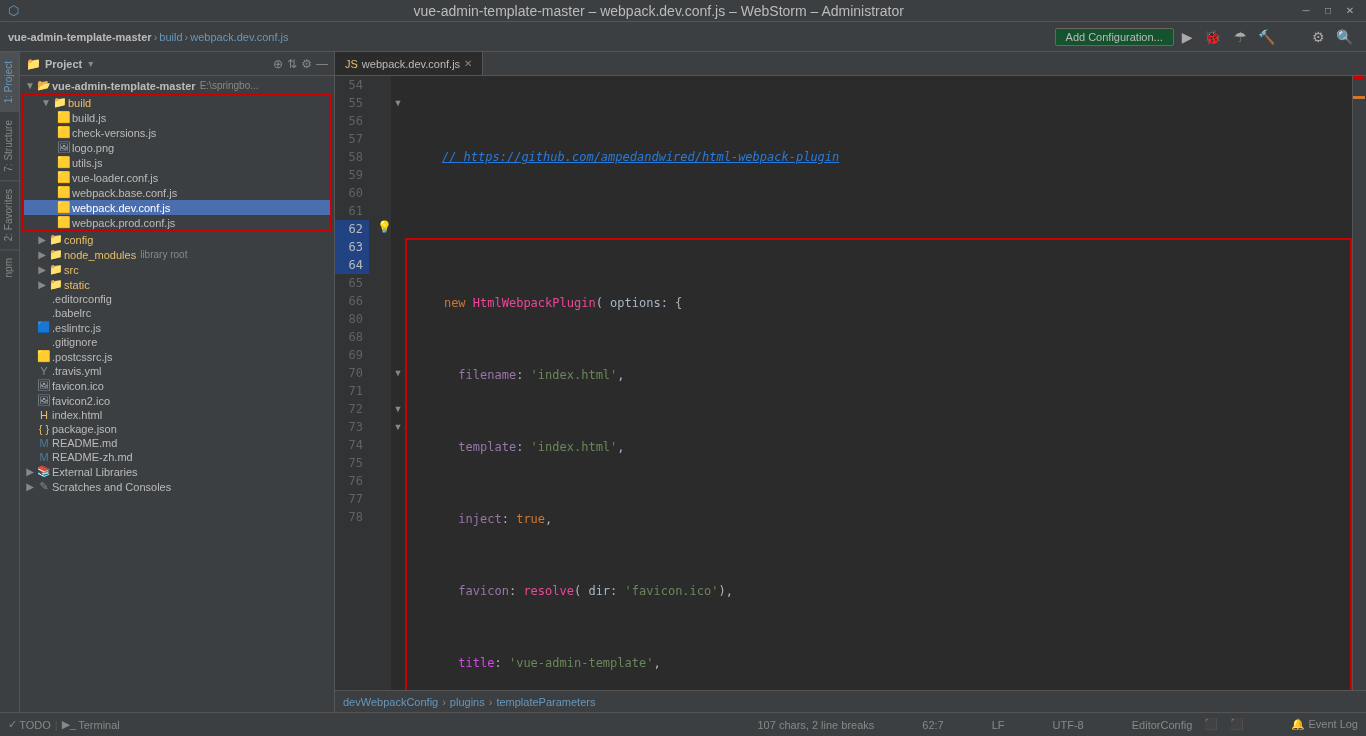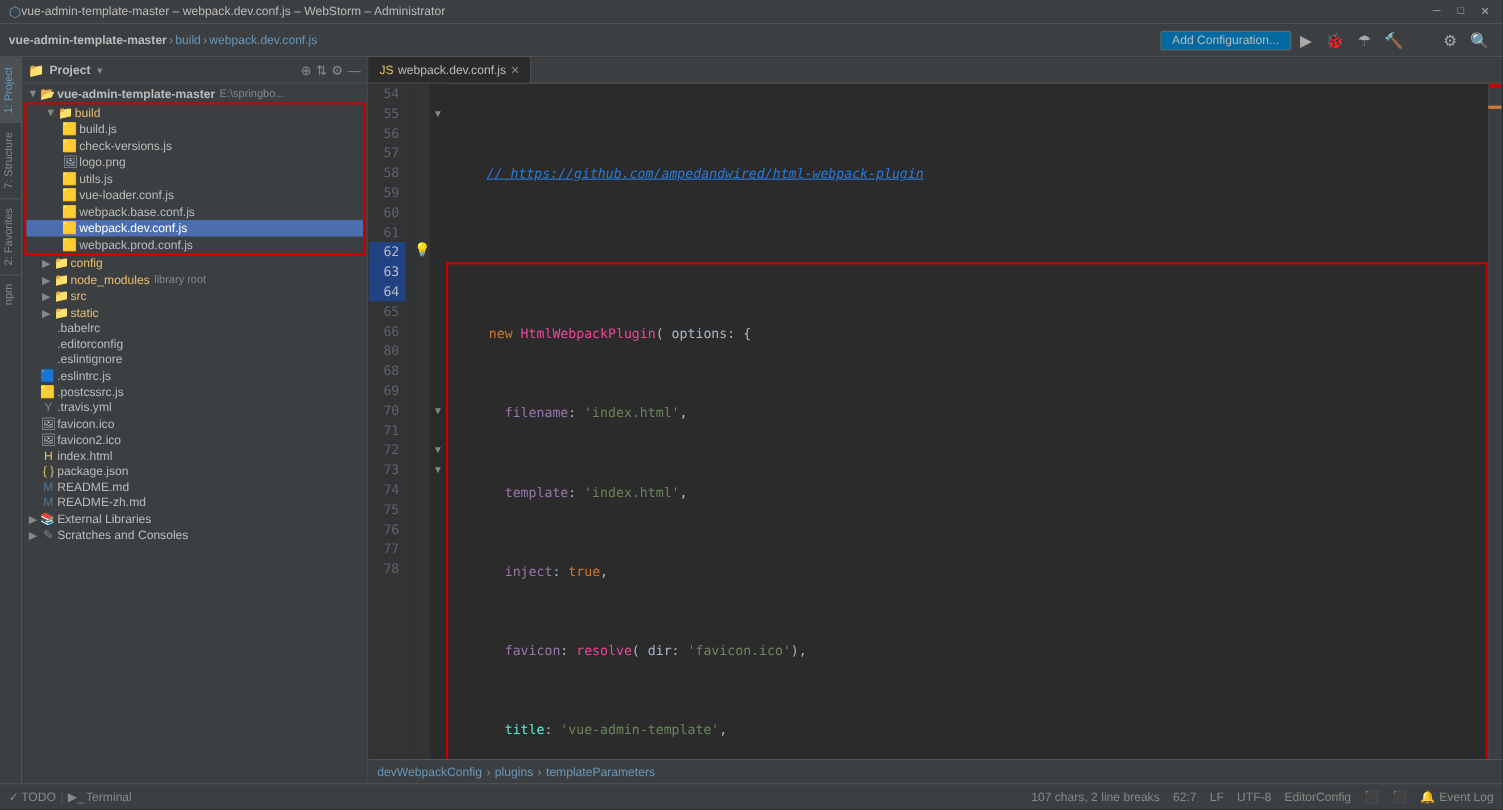--- a/index.html
+++ b/index.html
@@ -1,32 +1,32 @@
 <!DOCTYPE html>
 <html><head>
   <meta charset="utf-8">
   <style>
     * { margin: 0; padding: 0; box-sizing: border-box; }
     body { font-family: 'Segoe UI', Arial, sans-serif; font-size: 12px; background: #2b2b2b; color: #a9b7c6; width: 1366px; height: 736px; overflow: hidden; }
     
     
     #titlebar { height: 22px; background: #3c3f41; display: flex; align-items: center; justify-content: space-between; padding: 0 8px; border-bottom: 1px solid #555; }
-    #titlebar .title { color: #bbb; font-size: 11px; flex: 1; text-align: left; }
+    #titlebar .title { color: #bbb; font-size: 14px; flex: 1; text-align: center; }
     #titlebar .wincontrols { display: flex; gap: 6px; }
     #titlebar .wincontrols span { font-size: 10px; color: #aaa; cursor: pointer; width: 16px; text-align: center; }
     #titlebar .menubar { display: flex; gap: 2px; }
     #titlebar .menubar span { color: #bbb; font-size: 11px; padding: 0 6px; cursor: pointer; }
 
     
     #toolbar { height: 30px; background: #3c3f41; display: flex; align-items: center; padding: 0 8px; border-bottom: 1px solid #555; gap: 4px; }
     .breadcrumb-bar { display: flex; align-items: center; gap: 2px; flex: 1; }
     .breadcrumb-item { color: #6897bb; font-size: 11px; cursor: pointer; }
     .breadcrumb-sep { color: #888; font-size: 11px; }
     .toolbar-btn { background: none; border: none; color: #aaa; font-size: 14px; cursor: pointer; padding: 2px 4px; }
-    #add-config-btn { background: #0369a1; border: 1px solid #666; color: #bbb; font-size: 11px; padding: 2px 10px; cursor: pointer; border-radius: 2px; margin-left: auto; }
+    #add-config-btn { background: #14532d; border: 1px solid #666; color: #bbb; font-size: 11px; padding: 2px 10px; cursor: pointer; border-radius: 2px; margin-left: auto; }
 
     
     #project-panel { width: 315px; background: #3c3f41; border-right: 1px solid #555; display: flex; flex-direction: column; }
     #project-header { height: 24px; background: #3c3f41; display: flex; align-items: center; padding: 0 6px; border-bottom: 1px solid #555; gap: 4px; }
     #project-header .panel-title { font-weight: bold; font-size: 11px; color: #bbb; }
     #project-header .header-icons { margin-left: auto; display: flex; gap: 4px; }
     #project-header .header-icons span { color: #888; cursor: pointer; font-size: 12px; }
     #tree { flex: 1; overflow-y: auto; padding: 2px 0; background: #3c3f41; }
     .tree-item { display: flex; align-items: center; padding: 1px 0; cursor: pointer; user-select: none; }
     .tree-item.selected { background: #4b6eaf; }
@@ -62,21 +62,21 @@
     
     #bottom-breadcrumb { height: 22px; background: #3c3f41; display: flex; align-items: center; padding: 0 8px; border-top: 1px solid #555; gap: 4px; }
     #bottom-breadcrumb span { font-size: 11px; color: #888; }
     #bottom-breadcrumb .bc-item { color: #6897bb; }
     #bottom-breadcrumb .bc-sep { color: #888; }
 
     
     #statusbar { height: 24px; background: #3c3f41; display: flex; align-items: center; padding: 0 8px; border-top: 1px solid #555; gap: 8px; font-size: 11px; color: #888; }
     #statusbar .status-left { display: flex; align-items: center; gap: 4px; }
     #statusbar .status-right { margin-left: auto; display: flex; align-items: center; gap: 12px; }
-    #statusbar .status-item { color: #888; cursor: pointer; }
+    #statusbar .status-item { color: #888; cursor: pointer; margin-left: 36px; }
     .todo-btn { background: none; border: none; color: #888; font-size: 11px; cursor: pointer; display: flex; align-items: center; gap: 2px; }
 
     
     #right-gutter { width: 14px; background: #3c3f41; border-left: 1px solid #555; position: relative; }
     #right-gutter .error-mark { position: absolute; right: 2px; width: 10px; height: 4px; background: #cc0000; }
 
     
     ::-webkit-scrollbar { width: 8px; height: 8px; }
     ::-webkit-scrollbar-track { background: #3c3f41; }
     ::-webkit-scrollbar-thumb { background: #555; }
@@ -209,33 +209,33 @@
           <span class="tree-icon">📁</span>
           <span class="tree-label folder">src</span>
         </div>
         <div class="tree-item" style="padding-left:16px;">
           <span class="folder-arrow">▶</span>
           <span class="tree-icon">📁</span>
           <span class="tree-label folder">static</span>
         </div>
         <div class="tree-item" style="padding-left:16px;">
           <span class="tree-icon" style="width:16px;"></span>
+          <span class="tree-label">.editorconfig</span>
+        </div>
+        <div class="tree-item" style="padding-left:16px;">
+          <span class="tree-icon" style="width:16px;"></span>
           <span class="tree-label">.babelrc</span>
-        </div>
-        <div class="tree-item" style="padding-left:16px;">
-          <span class="tree-icon" style="width:16px;"></span>
-          <span class="tree-label">.editorconfig</span>
-        </div>
-        <div class="tree-item" style="padding-left:16px;">
-          <span class="tree-icon" style="width:16px;"></span>
-          <span class="tree-label">.eslintignore</span>
         </div>
         <div class="tree-item" style="padding-left:16px;">
           <span class="tree-icon">🟦</span>
           <span class="tree-label js">.eslintrc.js</span>
+        </div>
+        <div class="tree-item" style="padding-left:16px;">
+          <span class="tree-icon" style="width:16px;"></span>
+          <span class="tree-label">.gitignore</span>
         </div>
         <div class="tree-item" style="padding-left:16px;">
           <span class="tree-icon">🟨</span>
           <span class="tree-label js">.postcssrc.js</span>
         </div>
         <div class="tree-item" style="padding-left:16px;">
           <span class="tree-icon" style="color:#888;">Y</span>
           <span class="tree-label">.travis.yml</span>
         </div>
         <div class="tree-item" style="padding-left:16px;">
@@ -371,21 +371,21 @@
           
           <div class="line">
             <span class="plain">      </span><span style="color:#9876aa;">inject</span><span class="plain">: </span><span class="kw">true</span><span class="plain">,</span>
           </div>
           
           <div class="line">
             <span class="plain">      </span><span style="color:#9876aa;">favicon</span><span class="plain">: </span><span class="fn">resolve</span><span class="plain">( </span><span style="color:#a9b7c6;">dir</span><span class="plain">: </span><span class="str">'favicon.ico'</span><span class="plain">),</span>
           </div>
           
           <div class="line">
-            <span class="plain">      </span><span style="color:#5eead4;">title</span><span class="plain">: </span><span class="str">'vue-admin-template'</span><span class="plain">,</span>
+            <span class="plain">      </span><span style="color:#d946ef;">title</span><span class="plain">: </span><span class="str">'vue-admin-template'</span><span class="plain">,</span>
           </div>
           
           
 
           
           
 
           
           
           

